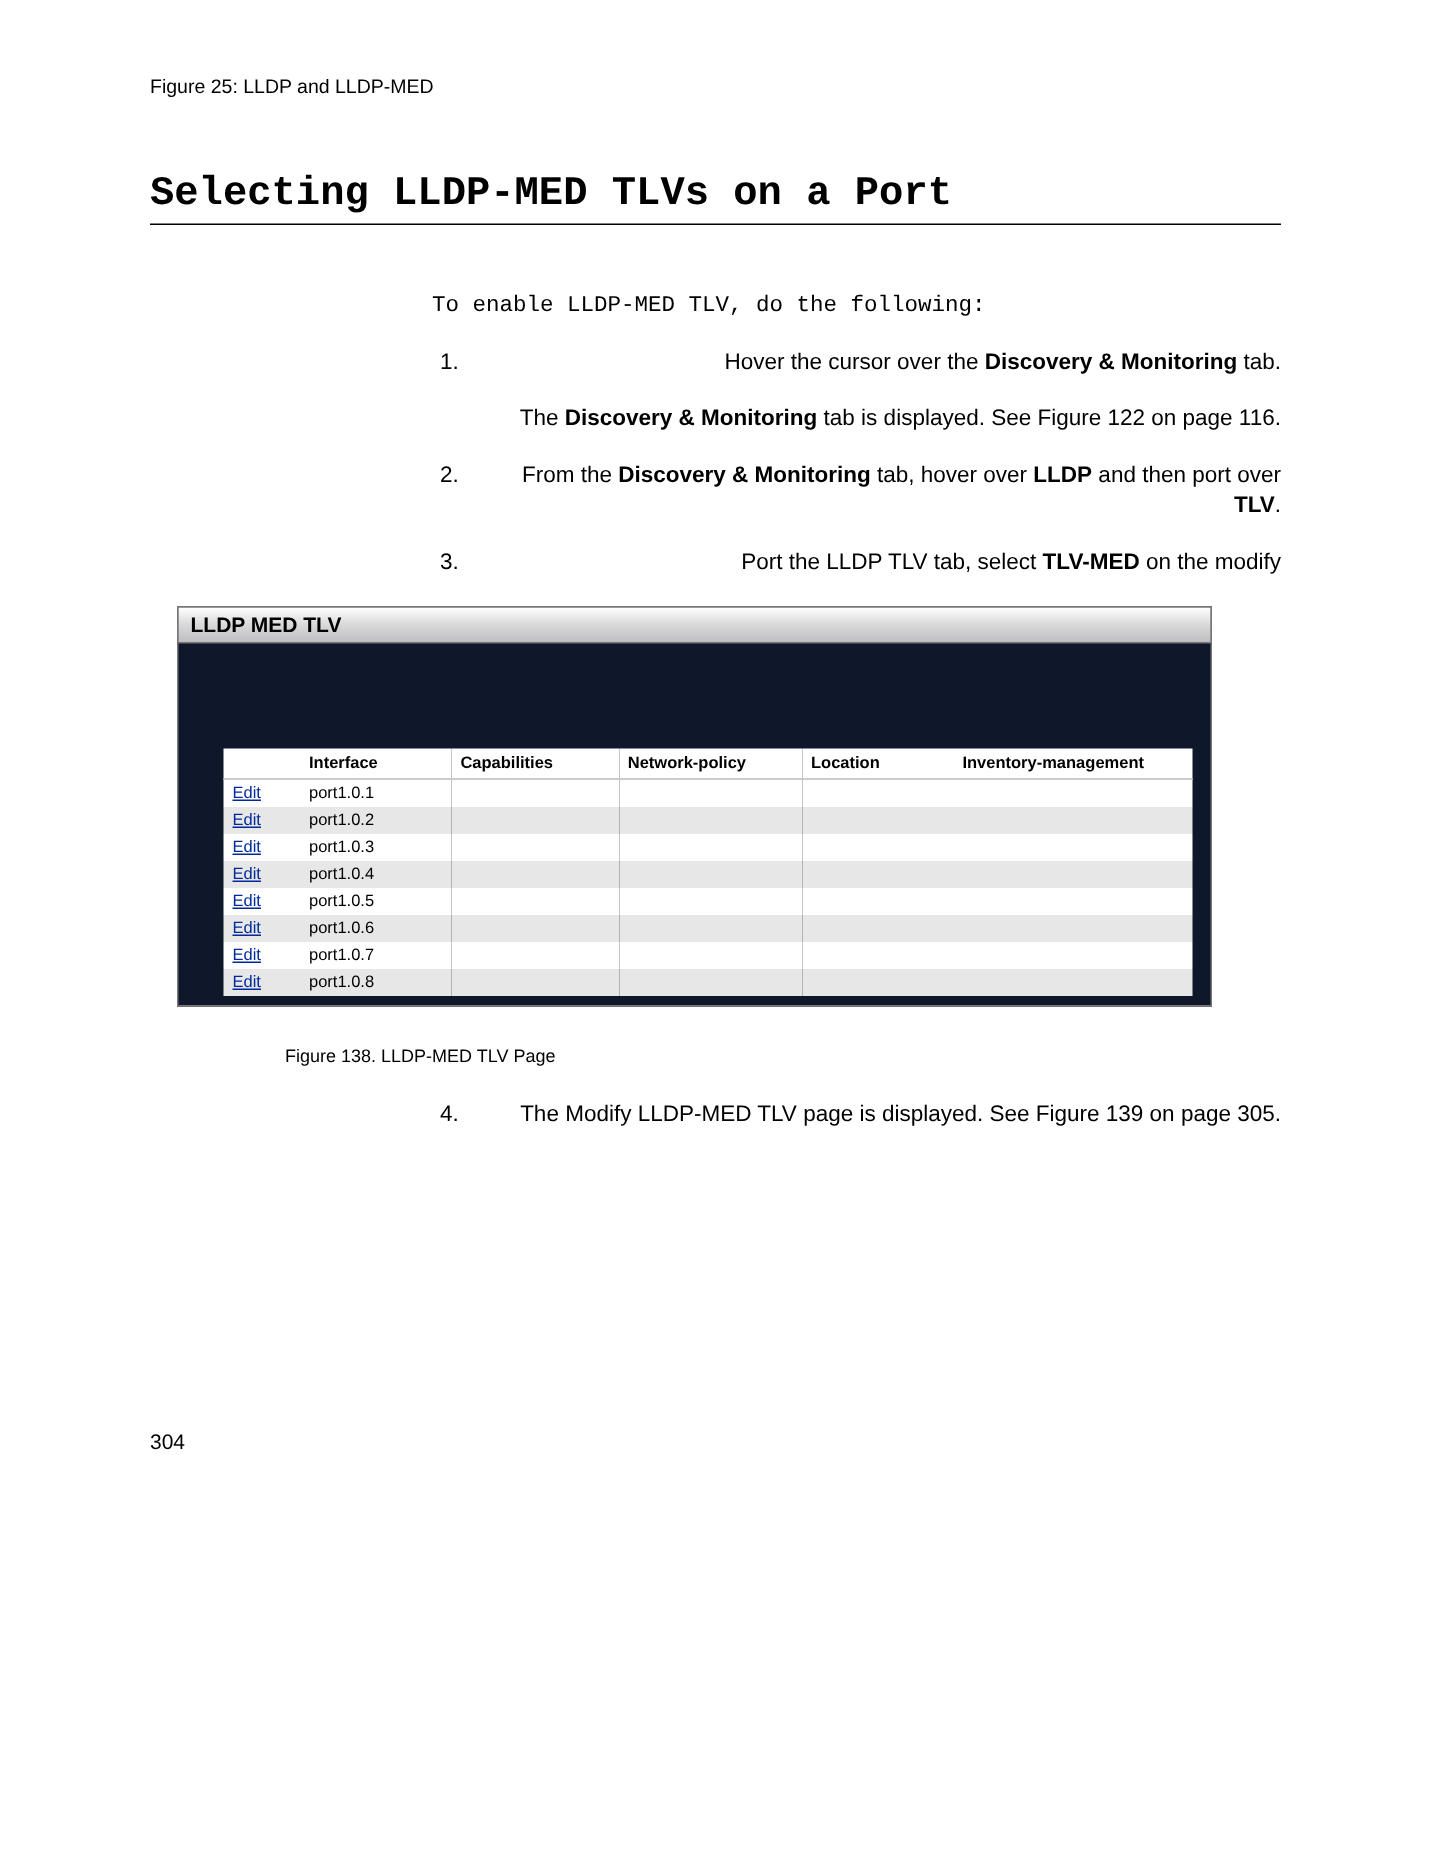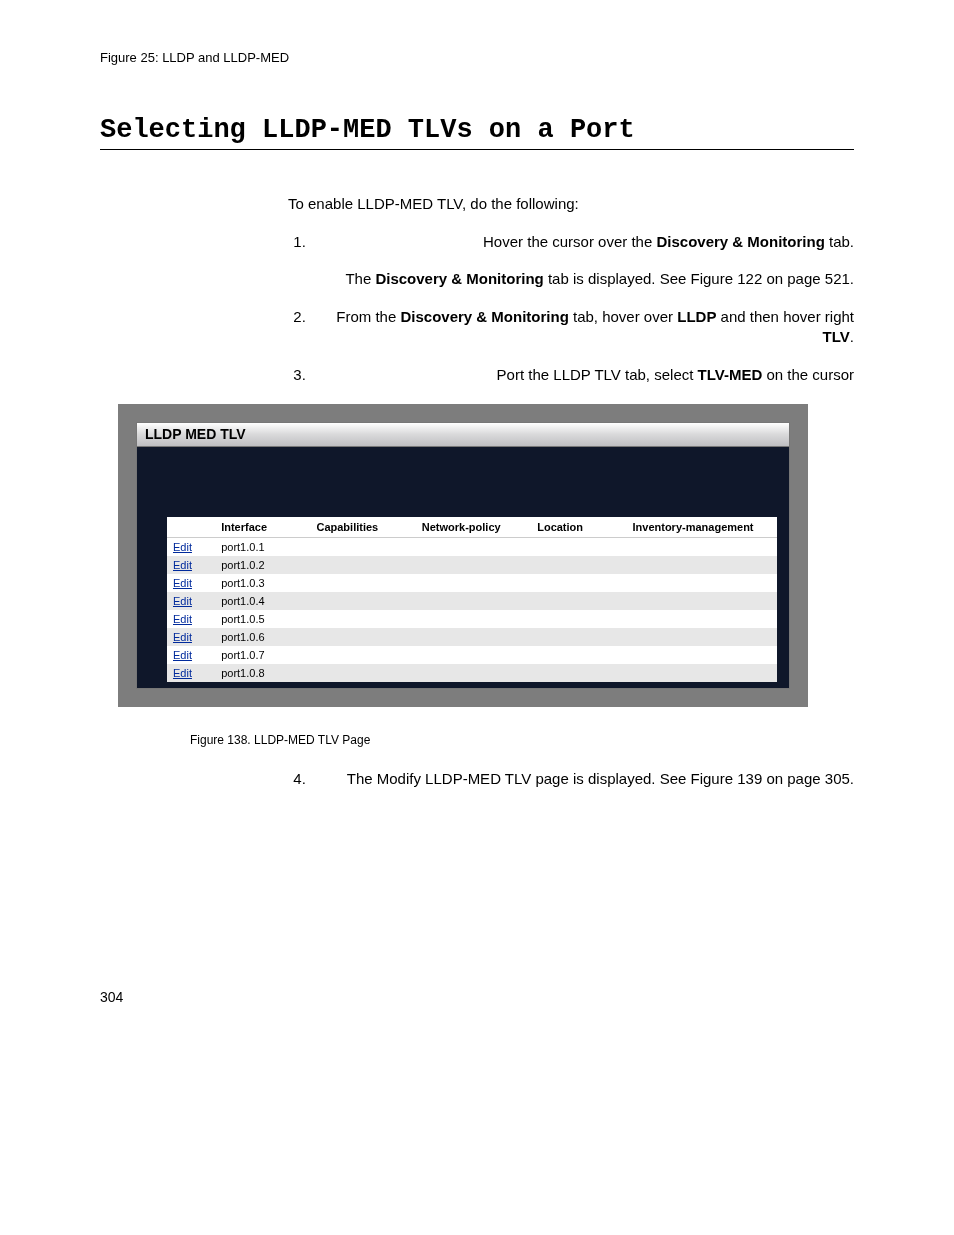--- a/index.html
+++ b/index.html
@@ -27,41 +27,42 @@
     padding-bottom: 4px;
     margin-bottom: 44px;
   }
   .body-content {
     margin-left: 188px;
     font-size: 15px;
     line-height: 1.35;
   }
   .body-content p {
     margin: 12px 0 18px 0;
+    font-family: Liberation Mono, monospace;
   }
   ol.steps {
     list-style: decimal;
     padding-left: 22px;
     margin: 0;
   }
   ol.steps > li {
     margin-bottom: 18px;
     padding-left: 4px;
     text-align: right;
   }
   .step-sub {
     margin-top: 16px;
     margin-bottom: 18px;
   }
   .figure-wrap {
     margin: 10px 0 20px 18px;
   }
   .panel-outer {
     background: #7d7d7d;
-    padding: 18px;
+    padding: 0;
     box-sizing: border-box;
     width: 690px;
   }
   .panel-titlebar {
     background: linear-gradient(#ffffff, #d9d9da 50%, #bfbfc2);
     border: 1px solid #777;
     padding: 3px 8px 4px 8px;
     font-weight: bold;
     font-size: 14px;
     color: #000;
@@ -123,33 +124,33 @@
 
   <div class="body-content">
     <p>To enable LLDP-MED TLV, do the following:</p>
 
     <ol class="steps">
       <li>
         <span>
           <span>Hover the cursor over the </span><span class="bold">Discovery &amp; Monitoring</span><span> tab.</span>
         </span>
         <div class="step-sub">
-          <span>The </span><span class="bold">Discovery &amp; Monitoring</span><span> tab is displayed. See Figure 122 on page 521.</span>
+          <span>The </span><span class="bold">Discovery &amp; Monitoring</span><span> tab is displayed. See Figure 122 on page 116.</span>
         </div>
       </li>
 
       <li>
         <span>
-          <span>From the </span><span class="bold">Discovery &amp; Monitoring</span><span> tab, hover over </span><span class="bold">LLDP</span><span> and then hover right </span><span class="bold">TLV</span><span>.</span>
+          <span>From the </span><span class="bold">Discovery &amp; Monitoring</span><span> tab, hover over </span><span class="bold">LLDP</span><span> and then port over </span><span class="bold">TLV</span><span>.</span>
         </span>
       </li>
 
       <li>
         <span>
-          <span>Port the LLDP TLV tab, select </span><span class="bold">TLV-MED</span><span> on the cursor</span>
+          <span>Port the LLDP TLV tab, select </span><span class="bold">TLV-MED</span><span> on the modify</span>
         </span>
       </li>
     </ol>
   </div>
 
   <div class="figure-wrap">
     <div class="panel-outer">
       <div class="panel-titlebar">LLDP MED TLV</div>
       <div class="panel-body">
         <table class="tlv">

